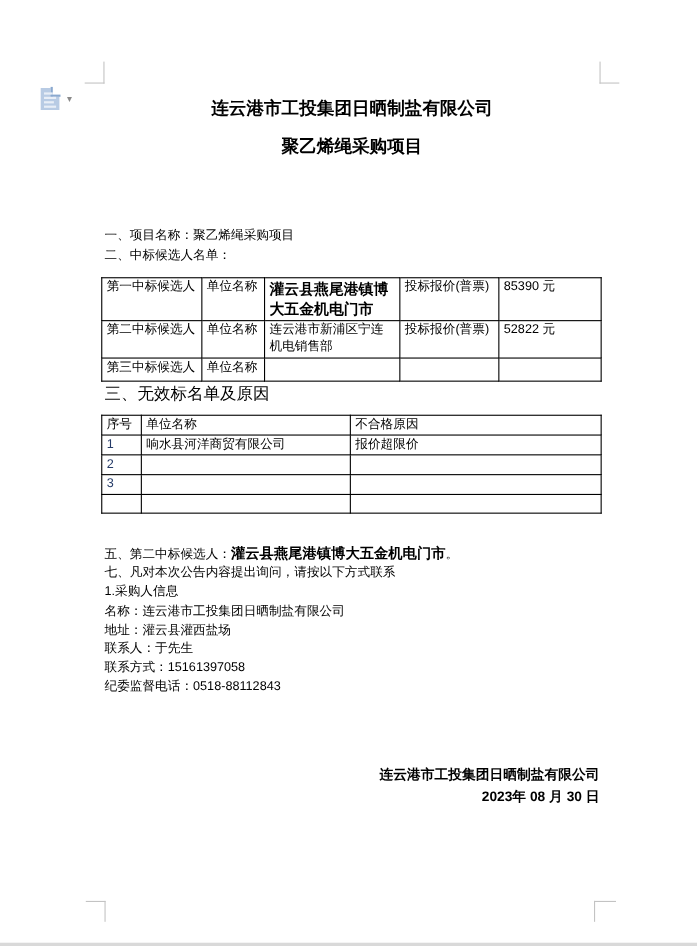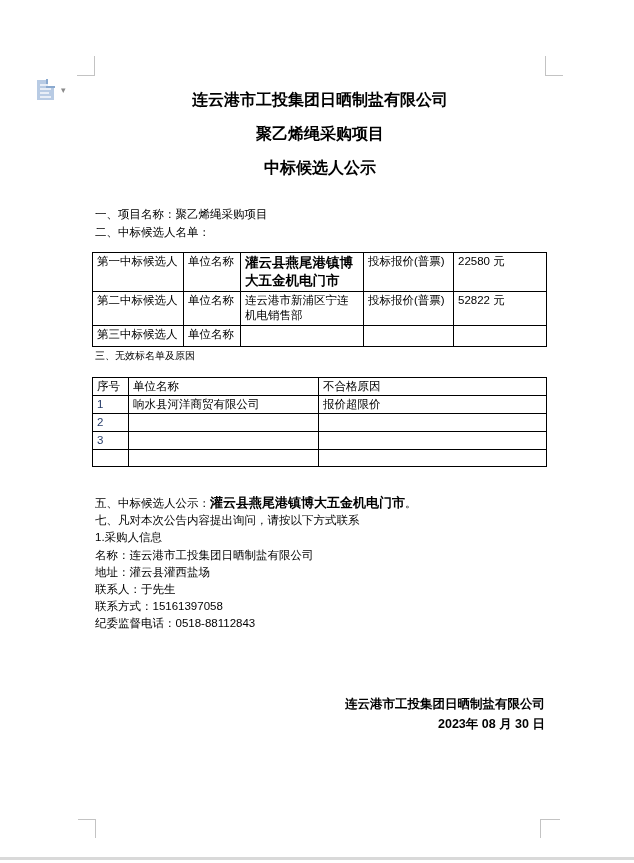--- a/index.html
+++ b/index.html
@@ -23,21 +23,21 @@
   .pl1 { top:4px;  width:8px; }
   .pl2 { top:8px;  width:11px; }
   .pl3 { top:12px; width:9px; }
   .pl4 { top:16px; width:11px; }
   .paste-arrow { position:absolute; left:25px; top:3px; font-size:9px; color:#8a8a8a; line-height:14px; }
 
   
   .titles { position:absolute; left:95px; top:83px; width:450px; text-align:center;
             font-weight:bold; font-size:16px; line-height:34px; }
   .sec12 { position:absolute; left:95px; top:205px; width:452px; font-size:11.5px; line-height:18px; }
-  .sec3  { position:absolute; left:95px; top:349px; width:452px; font-size:10px; }
+  .sec3  { position:absolute; left:95px; top:349px; width:452px; font-size:15px; }
 
   table { border-collapse:collapse; table-layout:fixed; position:absolute; }
   td, th { border:1px solid #000; font-size:11.5px; font-weight:normal; text-align:left;
            vertical-align:top; padding:1px 4px; line-height:15px; overflow:hidden; }
 
   .tbl-candidates { left:92px; top:252px; width:454px;padding-left:26px; }
   .tbl-candidates .c1 { width:91px; } .tbl-candidates .c2 { width:57px; }
   .tbl-candidates .c3 { width:123px; } .tbl-candidates .c4 { width:90px; }
   .tbl-candidates .c5 { width:93px; }
   .tbl-candidates .r1 { height:37px; } .tbl-candidates .r2 { height:34px; }
@@ -73,36 +73,35 @@
       <div class="paste-line pl2"></div>
       <div class="paste-line pl3"></div>
       <div class="paste-line pl4"></div>
     </div>
     <span class="paste-arrow">▾</span>
   </div>
 
   <div class="titles">
     <div>连云港市工投集团日晒制盐有限公司</div>
     <div>聚乙烯绳采购项目</div>
-    <div>中标候选人公示</div>
   </div>
 
   <div class="sec12">
     <div>一、项目名称：聚乙烯绳采购项目</div>
     <div>二、中标候选人名单：</div>
   </div>
 
   <table class="tbl-candidates">
     <tbody>
         <tr class="r1">
       <td class="c1">第一中标候选人</td>
       <td class="c2">单位名称</td>
       <td class="c3 winner-cell">灌云县燕尾港镇博大五金机电门市</td>
       <td class="c4">投标报价(普票)</td>
-      <td class="c5">22580 元</td>
+      <td class="c5">85390 元</td>
     </tr>
     <tr class="r2">
       <td class="c1">第二中标候选人</td>
       <td class="c2">单位名称</td>
       <td class="c3">连云港市新浦区宁连机电销售部</td>
       <td class="c4">投标报价(普票)</td>
       <td class="c5">52822 元</td>
     </tr>
     <tr class="r3">
       <td class="c1">第三中标候选人</td>
@@ -141,21 +140,21 @@
     <tr>
       <td class="c1"></td>
       <td class="c2"></td>
       <td class="c3"></td>
     </tr>
   </tbody>
     </table>
 
   <div class="paras">
     <div>
-      <span>五、中标候选人公示：</span><span class="winner-inline">灌云县燕尾港镇博大五金机电门市</span><span>。</span>
+      <span>五、第二中标候选人：</span><span class="winner-inline">灌云县燕尾港镇博大五金机电门市</span><span>。</span>
     </div>
     <div>七、凡对本次公告内容提出询问，请按以下方式联系</div>
     <div>1.采购人信息</div>
     <div>名称：连云港市工投集团日晒制盐有限公司</div>
     <div>地址：灌云县灌西盐场</div>
     <div>联系人：于先生</div>
     <div>联系方式：15161397058</div>
     <div>纪委监督电话：0518-88112843</div>
   </div>
 

